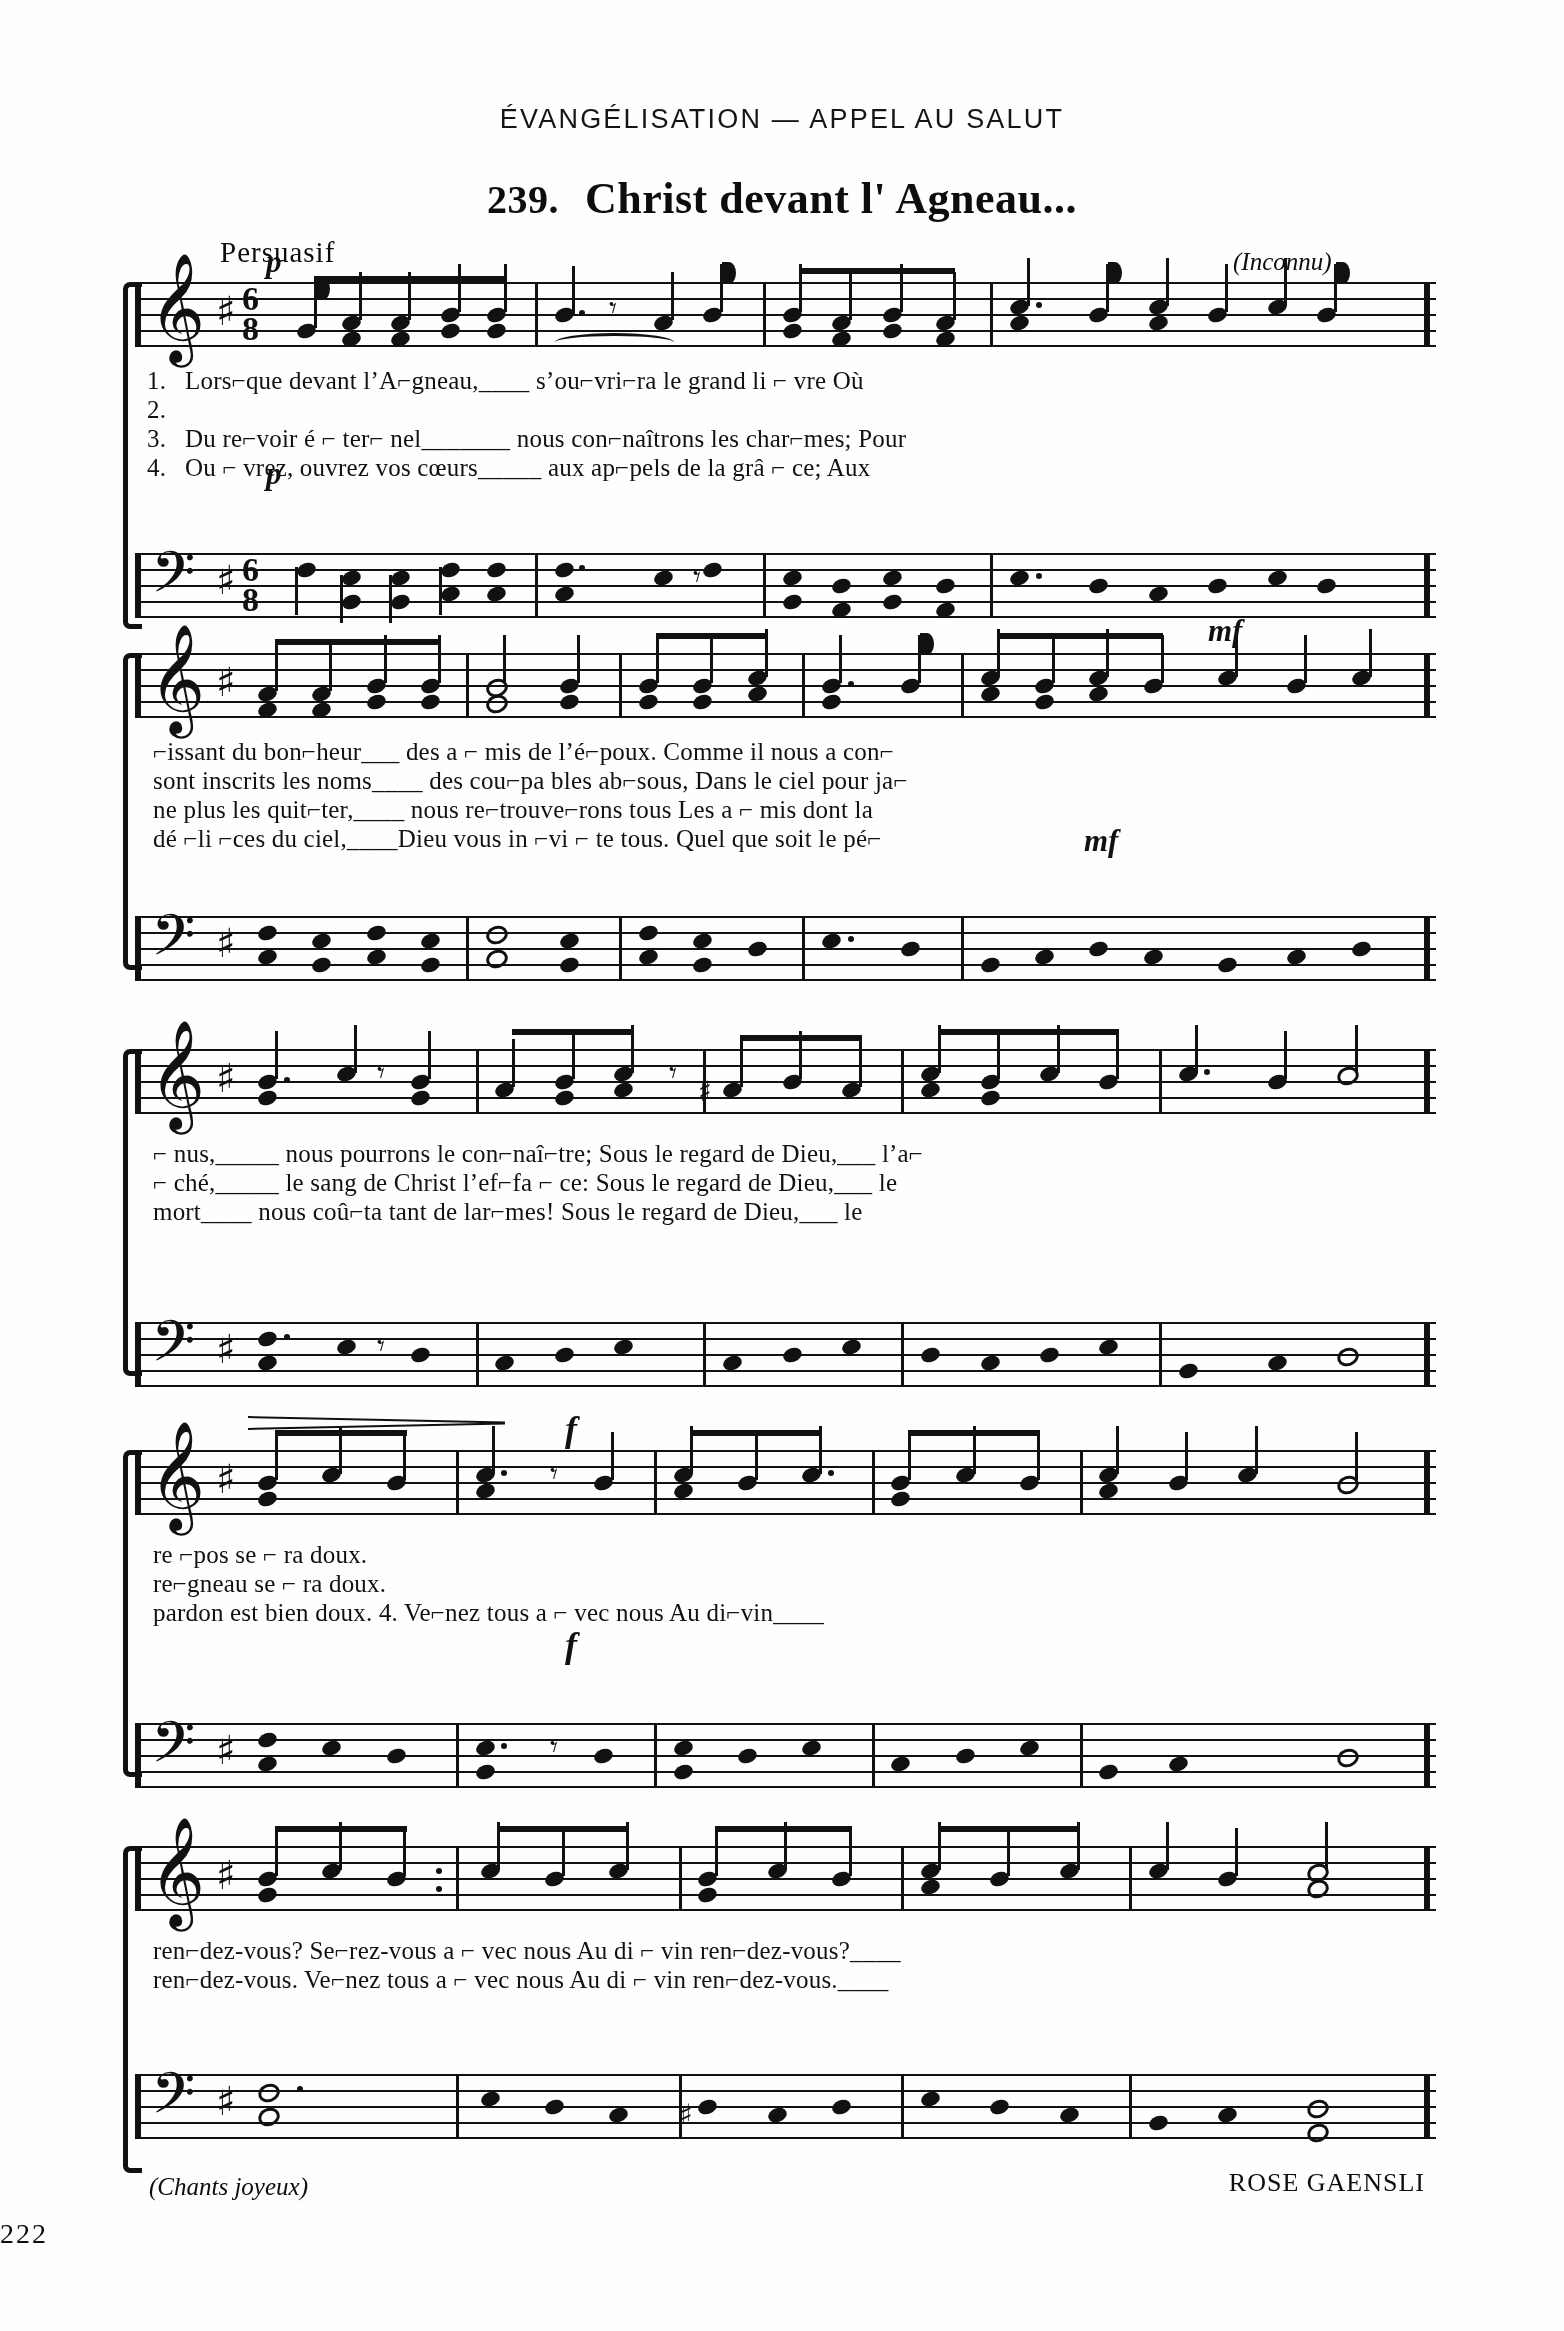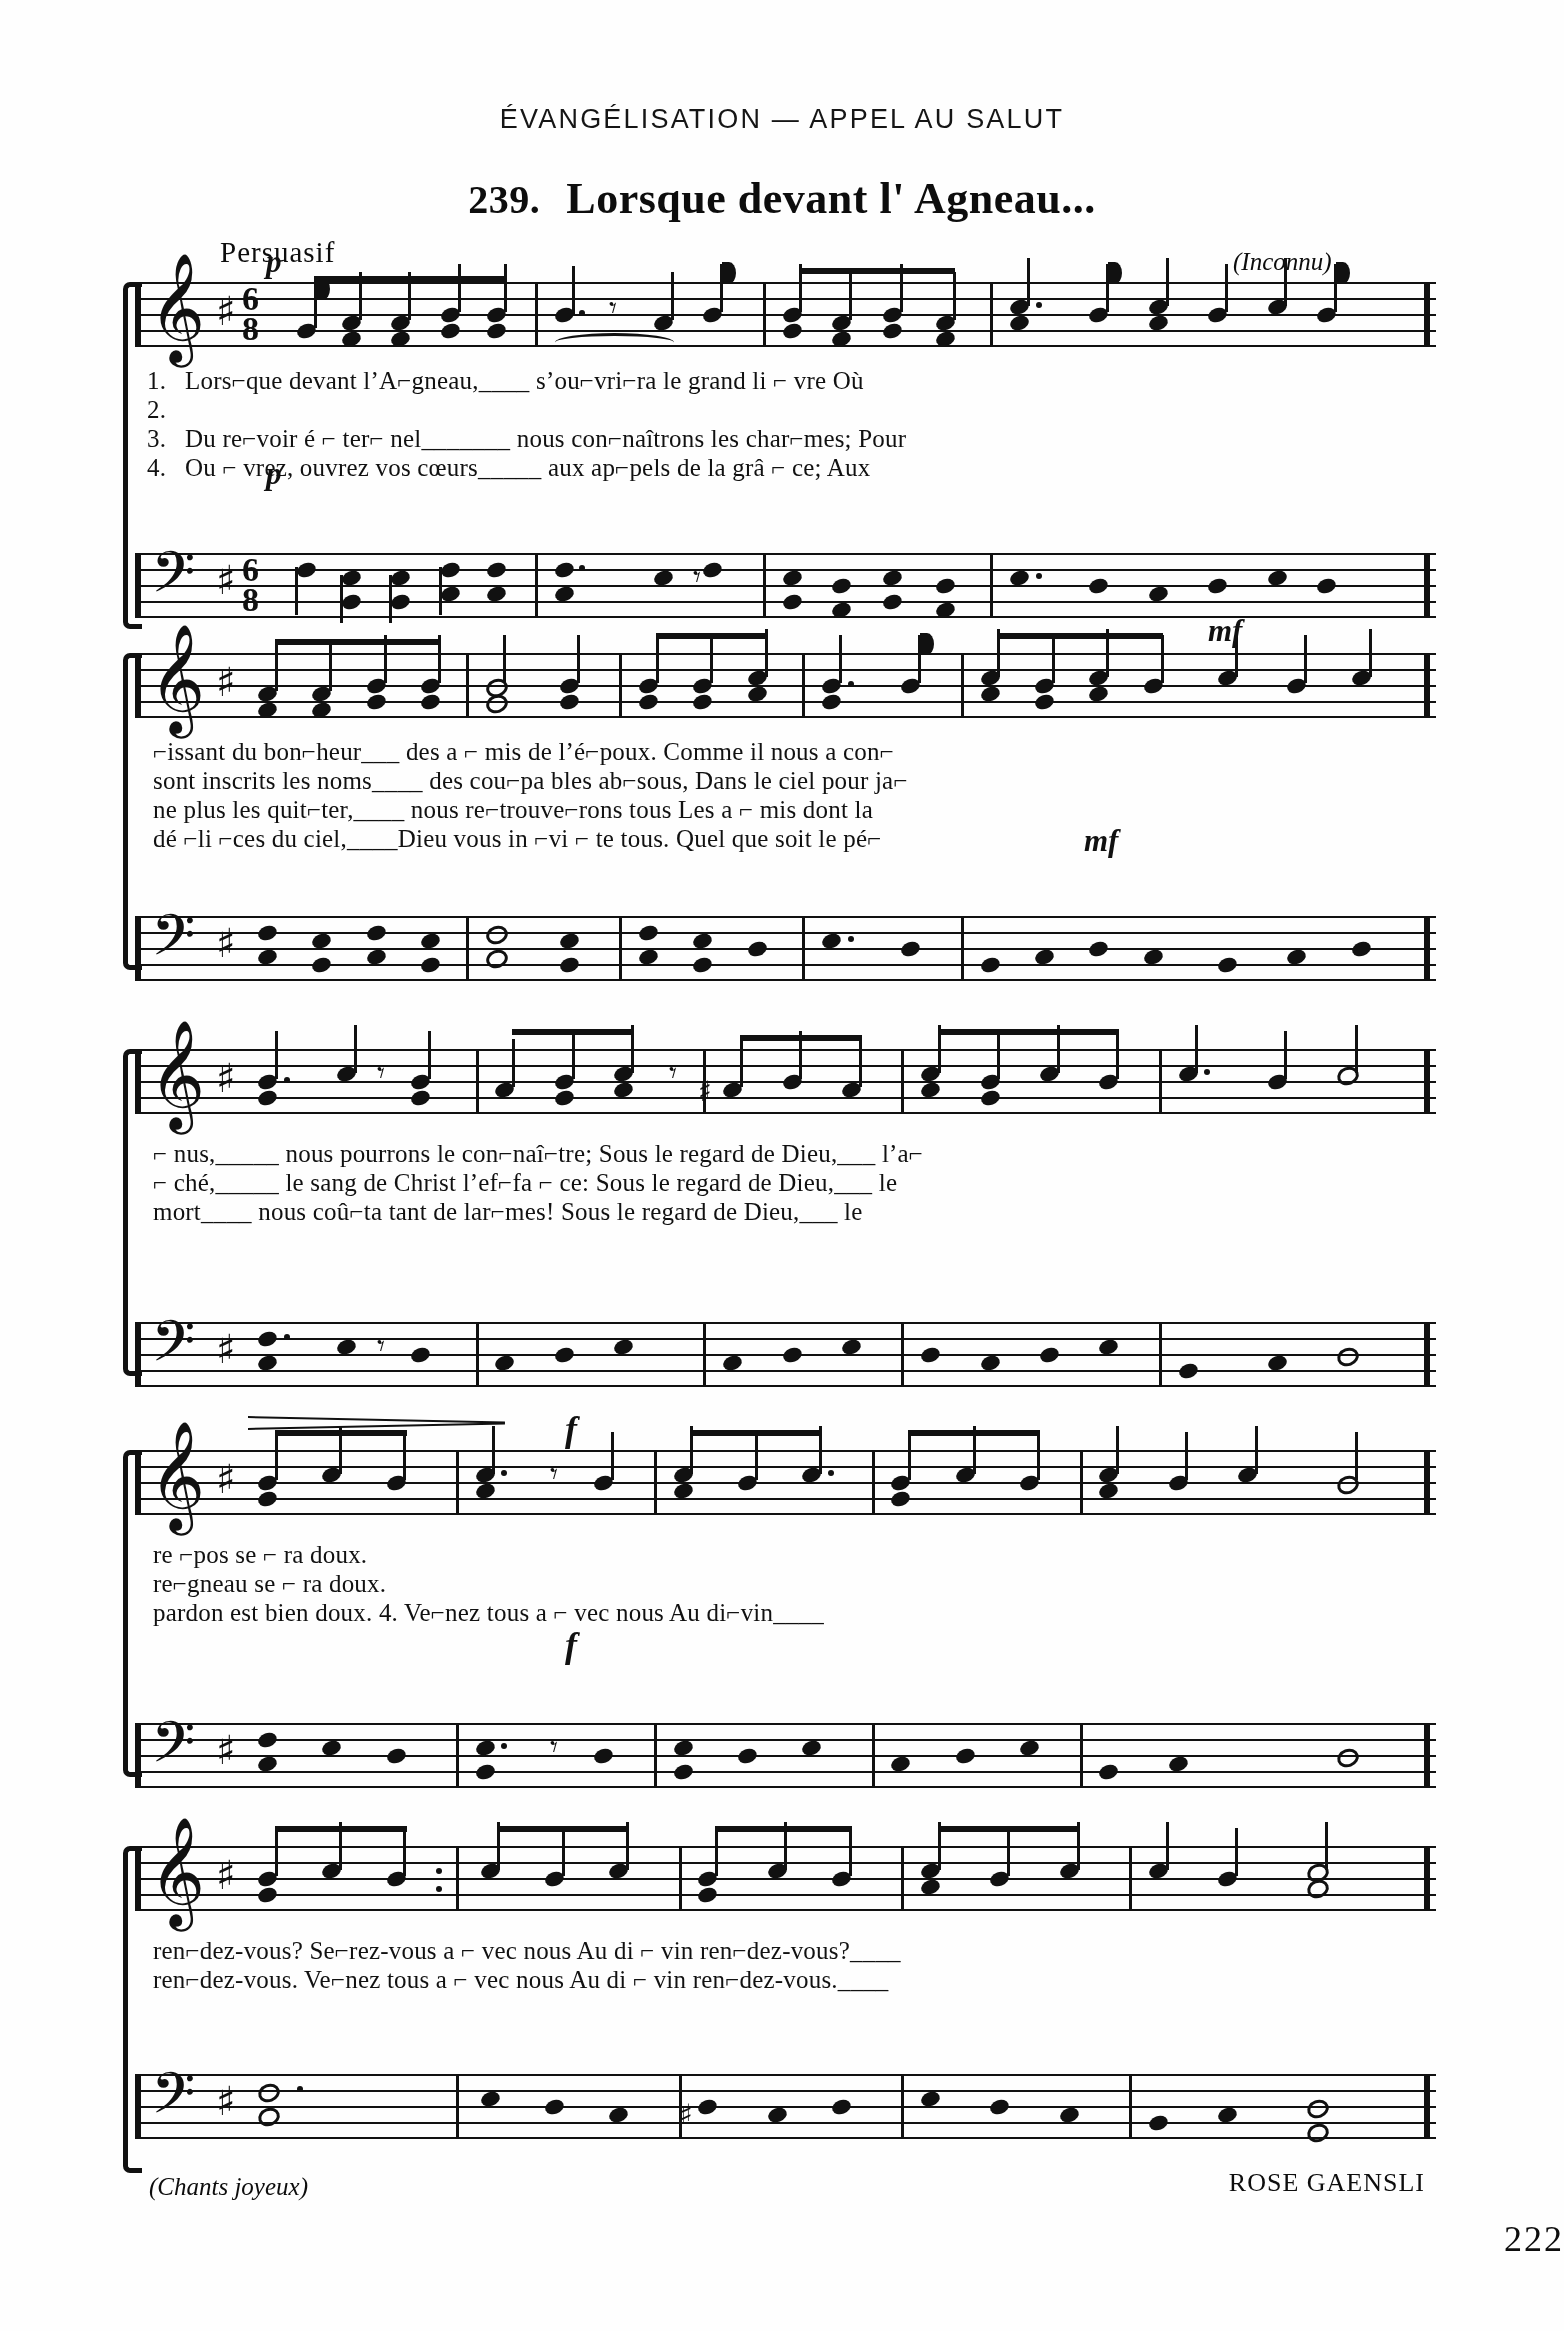--- a/index.html
+++ b/index.html
@@ -84,23 +84,23 @@
     right: 139px;
     font-family: "Liberation Serif", serif;
     font-size: 26px;
     letter-spacing: 1px;
   }
   .page-number {
     position: absolute;
     top: 2218px;
     left: 0;
     width: 1564px;
-    text-align: right;
-    font-family: "Liberation Serif", serif;
-    font-size: 36px;
+    text-align: left;
+    font-family: "Liberation Serif", serif;
+    font-size: 28px;
     letter-spacing: 2px;
   }
 
   
   .system {
     position: absolute;
     left: 139px;
     width: 1297px;
   }
   .stave {
@@ -282,21 +282,21 @@
   .lyric-line.noindent .txt { left: 14px; }
 </style>
 </head>
 <body>
 
 <div class="page">
 
   <div class="header">ÉVANGÉLISATION — APPEL AU SALUT</div>
 
   <div class="title-row">
-    <span class="hymn-number">239.</span><span class="hymn-title">Lorsque devant l' Agneau...</span>
+    <span class="hymn-number">239.</span><span class="hymn-title">Christ devant l' Agneau...</span>
   </div>
 
   <div class="tempo-mark">Persuasif</div>
   <div class="composer-mark">(Inconnu)</div>
 
   <div class="system" style="top:282px;">
     <div class="brace" style="top:0px; height:337px;"></div>
     <div class="sys-start-l" style="left:-4px; top:0px; height:65px;"></div>
 
     <div class="stave">

